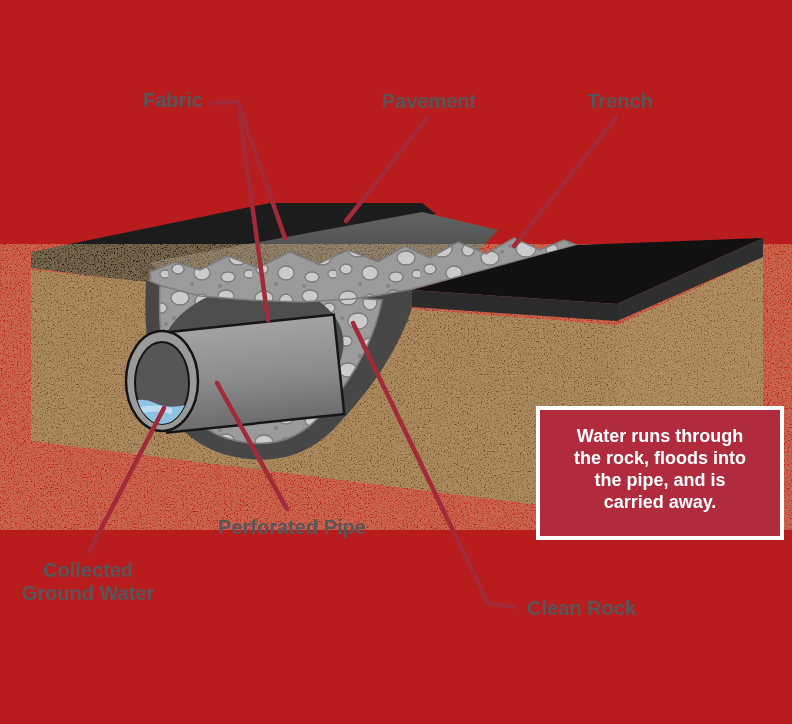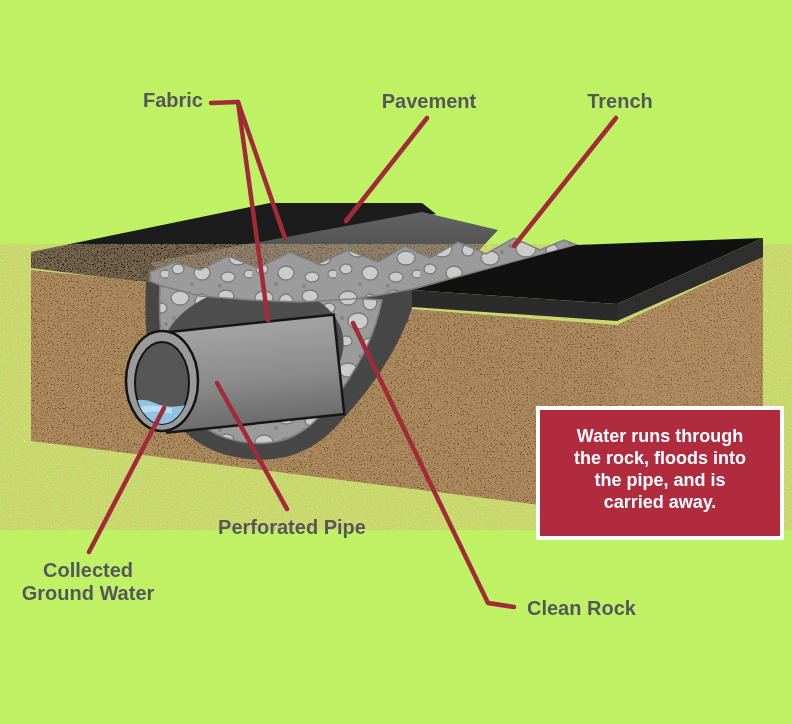--- a/index.html
+++ b/index.html
@@ -1,17 +1,17 @@
 <!DOCTYPE html>
 <html><head>
 <meta charset="utf-8">
 <style>
   html,body{margin:0;padding:0;background:#ffffff;}
   .stage{
-    position:relative;width:792px;height:724px;background:#bef264;overflow:hidden;
+    position:relative;width:792px;height:724px;background:#b91c1c;overflow:hidden;
     font-family:"Liberation Sans", sans-serif;
     text-align:center;
   }
   svg{display:block}
   text{font-family:"Liberation Sans", sans-serif;}
   .lbl{font-size:20px;font-weight:bold;}
   .callout-line{font-size:18px;font-weight:bold;}
 </style>
 </head>
 <body>

